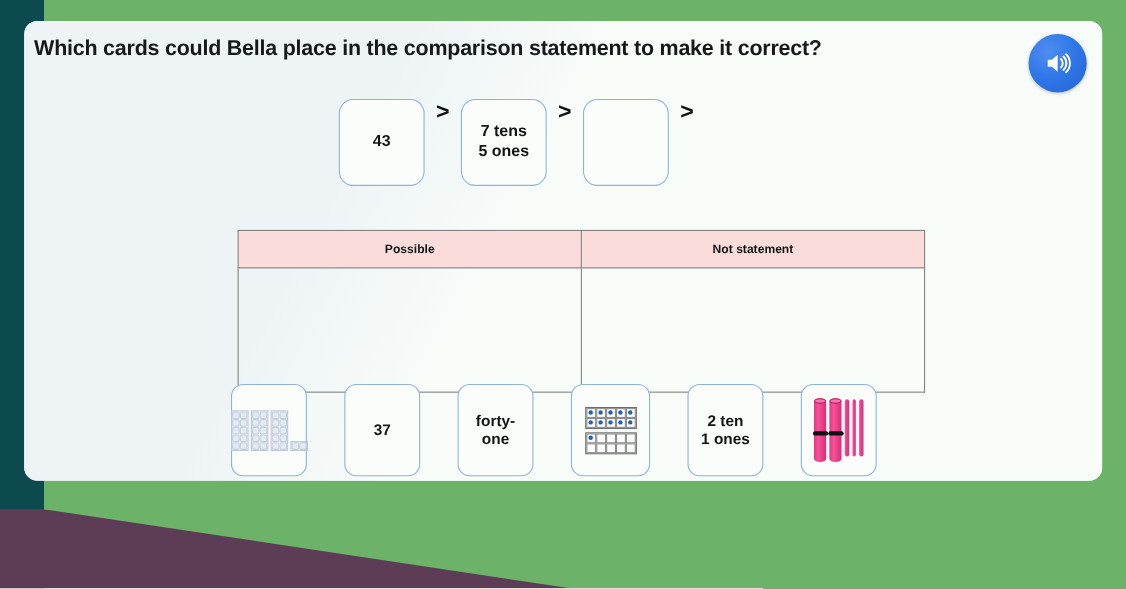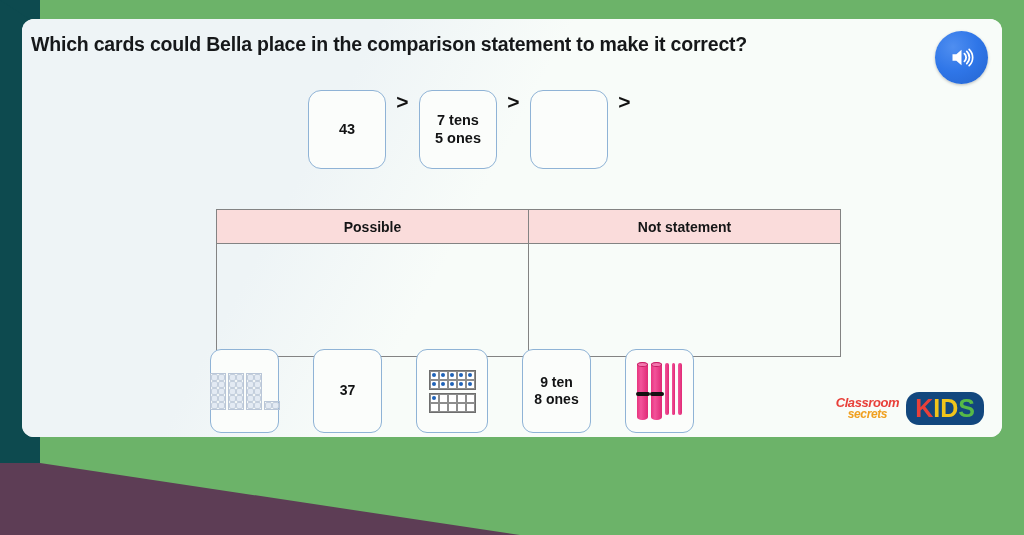--- a/index.html
+++ b/index.html
@@ -141,21 +141,21 @@
     left: 194px;
     top: 190px;
     width: 625px;
     border-collapse: collapse;
     table-layout: fixed;
   }
   .sort-table th {
     height: 31px;
     background: #fadcdb;
     border: 1.6px solid #838383;
-    font-size: 14px;
+    font-size: 11px;
     font-weight: bold;
     color: #141516;
     text-align: center;
   }
   .sort-table td {
     height: 110px;
     border: 1.6px solid #838383;
     background: transparent;
   }
 
@@ -444,20 +444,24 @@
               <div class="bt-unit"></div>
                 <div class="bt-unit"></div>
             </div>
           </div>
         </div>
 
         <div class="ans-card">
           <span>37</span>
         </div>
 
+        <div class="ans-card">
+          <span>forty-</span>
+          <span>one</span>
+        </div>
 
         <div class="ans-card wide">
           <div class="tenframes">
             <div class="tenframe">
               <div class="tf-cell">
                   <span class="tf-dot"></span>
                 </div>
               <div class="tf-cell">
                   <span class="tf-dot"></span>
                 </div>
@@ -497,48 +501,36 @@
               <div class="tf-cell"></div>
                 <div class="tf-cell"></div>
               <div class="tf-cell"></div>
                 <div class="tf-cell"></div>
               <div class="tf-cell"></div>
             </div>
           </div>
         </div>
 
         <div class="ans-card">
-          <span>9 ten</span>
-          <span>8 ones</span>
+          <span>2 ten</span>
+          <span>1 ones</span>
         </div>
 
         <div class="ans-card">
           <div class="straws">
             <span class="bundle"></span>
             <span class="bundle"></span>
             <span class="straw-single"></span>
             <span class="straw-single"></span>
             <span class="straw-single"></span>
           </div>
         </div>
       </div>
 
       <button class="check-btn">
         <span class="check-tick">✔</span>
         <span>Which</span>
       </button>
 
-      <div class="brand">
-        <div class="cs-logo">
-          <span class="cs-classroom">Classroom</span>
-          <span class="cs-secrets">secrets</span>
-        </div>
-        <div class="kids-logo">
-          <span class="k-k">K</span>
-          <span class="k-i">I</span>
-          <span class="k-d">D</span>
-          <span class="k-s">S</span>
-        </div>
-      </div>
 
     </div>
   </div>
 </div>
 
 </body></html>

